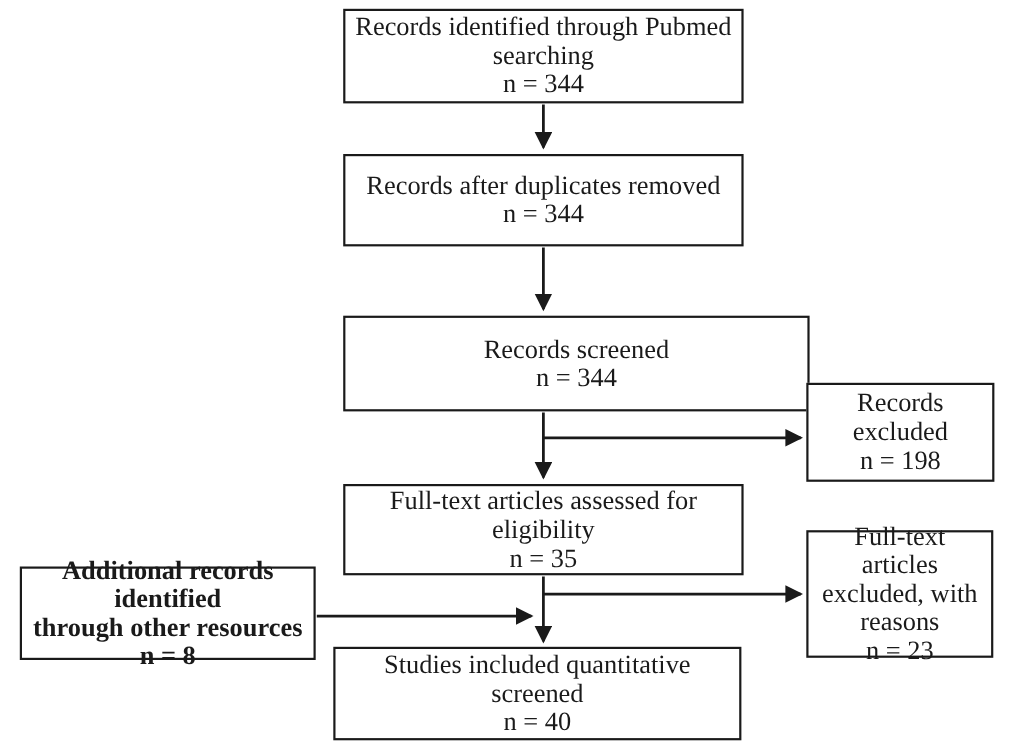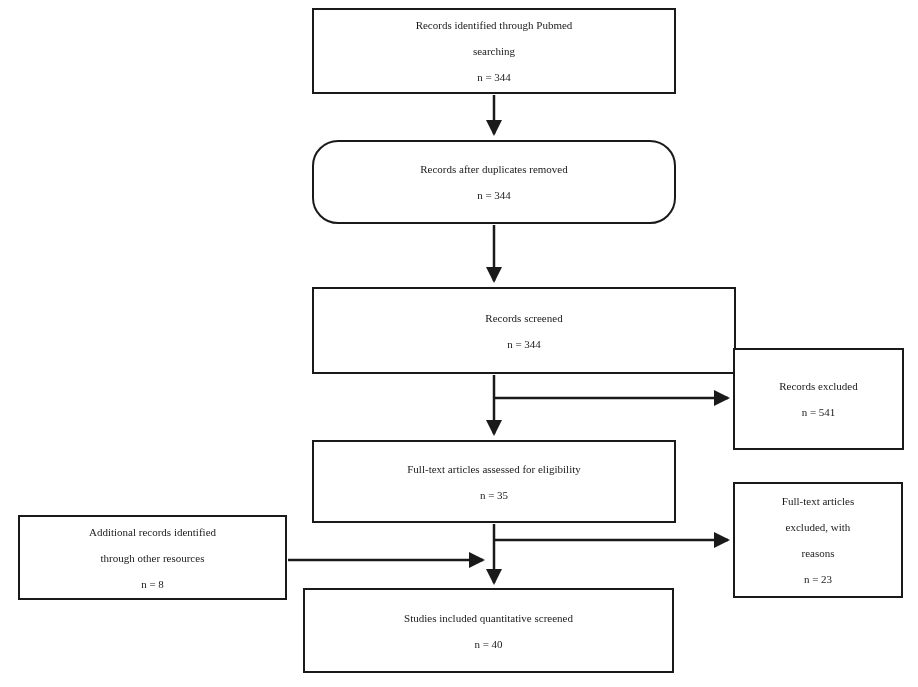--- a/index.html
+++ b/index.html
@@ -24,21 +24,21 @@
     position: absolute;
     box-sizing: border-box;
     border: 2.5px solid var(--line);
     background: var(--bg);
     color: var(--text);
     display: flex;
     flex-direction: column;
     justify-content: center;
     align-items: center;
     text-align: center;
-    font-size: 11px;
+    font-size: 24px;
     line-height: 26px;
     padding: 2px 6px;
   }
   .box-label {
     white-space: pre-line;
   }
   .box-count {
     white-space: nowrap;
   }
   svg.connector-layer {
@@ -74,48 +74,48 @@
     <line class="connector" x1="494" y1="540" x2="728" y2="540" marker-end="url(#arrow)"></line>
     <line class="connector" x1="288" y1="560" x2="483" y2="560" marker-end="url(#arrow)"></line>
   </svg>
 
   <div class="flow-box" style="left:312px; top:8px; width:364px; height:86px;">
     <div class="box-label">Records identified through Pubmed
 searching</div>
     <div class="box-count">n = 344</div>
   </div>
 
-  <div class="flow-box" style="left:312px; top:140px; width:364px; height:84px;border-radius:26px;">
+  <div class="flow-box" style="left:312px; top:140px; width:364px; height:84px;">
     <div class="box-label">Records after duplicates removed</div>
     <div class="box-count">n = 344</div>
   </div>
 
   <div class="flow-box" style="left:312px; top:287px; width:424px; height:87px;">
     <div class="box-label">Records screened</div>
     <div class="box-count">n = 344</div>
   </div>
 
-  <div class="flow-box" style="left:733px; top:348px; width:171px; height:102px;">
+  <div class="flow-box" style="left:733px; top:348px; width:171px; height:90px;">
     <div class="box-label">Records excluded</div>
-    <div class="box-count">n = 541</div>
+    <div class="box-count">n = 198</div>
   </div>
 
   <div class="flow-box" style="left:312px; top:440px; width:364px; height:83px;">
     <div class="box-label">Full-text articles assessed for eligibility</div>
     <div class="box-count">n = 35</div>
   </div>
 
   <div class="flow-box" style="left:733px; top:482px; width:170px; height:116px;">
     <div class="box-label">Full-text articles
 excluded, with
 reasons</div>
     <div class="box-count">n = 23</div>
   </div>
 
-  <div class="flow-box" style="left:18px; top:515px; width:269px; height:85px;">
+  <div class="flow-box" style="left:18px; top:515px; width:269px; height:85px;font-weight:bold;">
     <div class="box-label">Additional records identified
 through other resources</div>
     <div class="box-count">n = 8</div>
   </div>
 
   <div class="flow-box" style="left:303px; top:588px; width:371px; height:85px;">
     <div class="box-label">Studies included quantitative screened</div>
     <div class="box-count">n = 40</div>
   </div>
 

